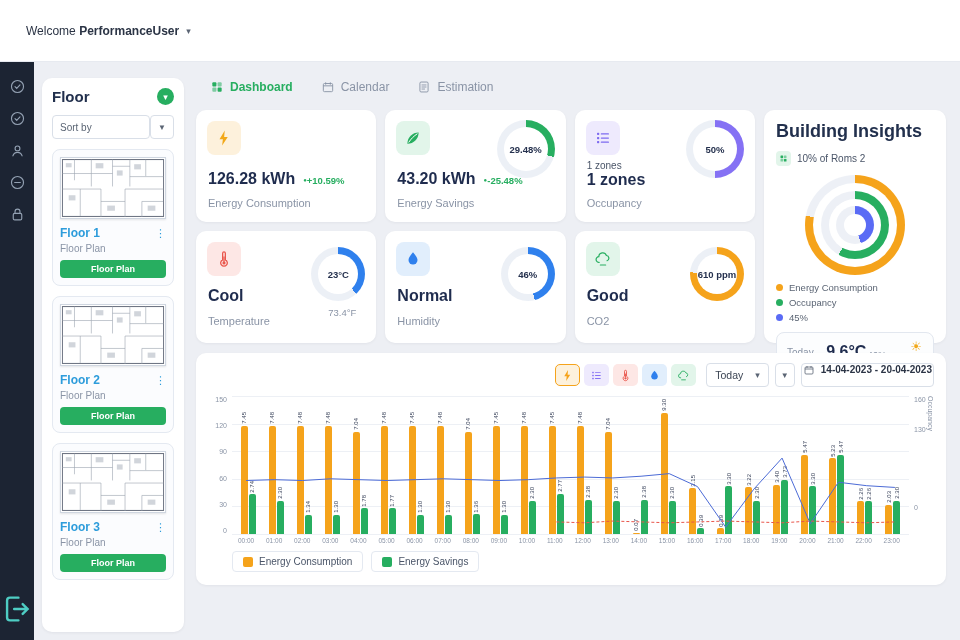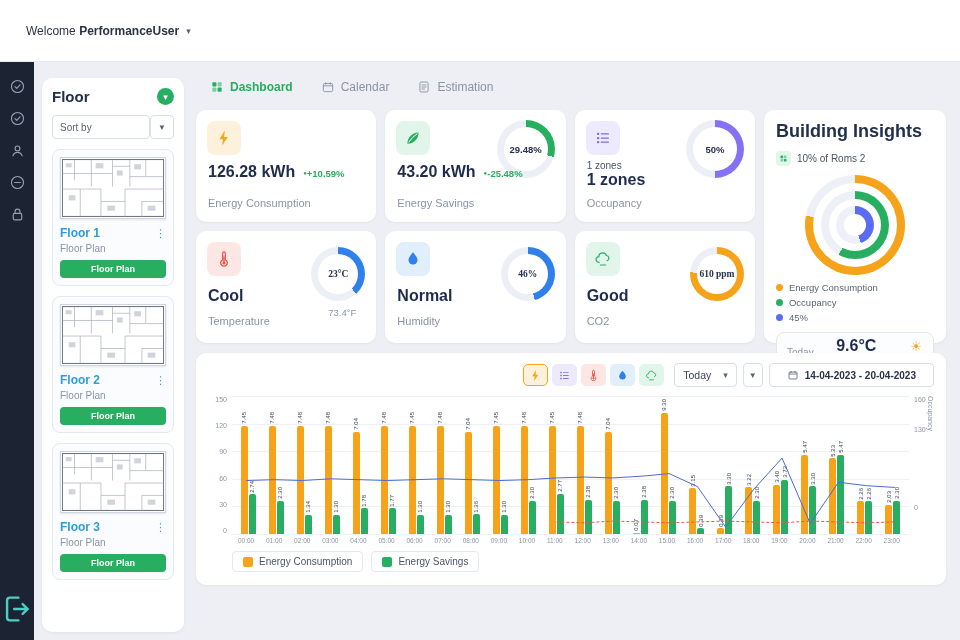--- a/index.html
+++ b/index.html
@@ -64,28 +64,28 @@
   .ic-orange { background:#fdf1dc; color:#f2a818; }
   .ic-green  { background:#e2f5ea; color:#27AE60; }
   .ic-purple { background:#eeeafd; color:#7d6bf0; }
   .ic-red    { background:#fde7e5; color:#e9564c; }
   .ic-blue   { background:#e1eefc; color:#2f80ed; }
   .donut { position:absolute; right:11px; top:10px; width:58px; height:58px; border-radius:50%;
     background:conic-gradient(#ecf0f6 100%, #ecf0f6 0); }
   .donut::after { content:""; position:absolute; inset:7px; background:#fff; border-radius:50%; }
   .donut-text { position:absolute; inset:0; display:grid; place-items:center; font-size:9.5px;
     font-weight:bold; color:#25314e; z-index:1; }
-  .stat-val-row { position:absolute; left:12px; top:53px; display:flex; align-items:baseline; gap:8px; }
+  .stat-val-row { position:absolute; left:12px; top:60px; display:flex; align-items:baseline; gap:8px; }
   .stat-val { font-size:16px; font-weight:bold; color:#1f2c4e; }
   .stat-delta { font-size:9.5px; color:#27AE60; font-weight:bold; }
   .stat-delta::before { content:"\25CF "; font-size:6px; vertical-align:2px; }
   .stat-label { position:absolute; left:12px; top:87px; font-size:11px; color:#8a94a6; }
   .stat-val-col { position:absolute; left:12px; top:50px; display:flex; flex-direction:column; }
   .zone-small { font-size:10px; color:#4a5568; }
-  .stat2 .donut { width:54px; height:54px; top:16px;font-family:Liberation Serif, serif; }
+  .stat2 .donut { width:54px; height:54px; top:16px; }
   .stat-status { position:absolute; left:12px; top:56px; font-size:16px; font-weight:bold; color:#1f2c4e; }
   .stat2 .stat-label { top:84px; }
   .donut-sub { position:absolute; right:20px; top:76px; font-size:9.5px; color:#8a94a6; }
   
   .insights { grid-column:4; grid-row:1 / 3; padding:11px 12px; }
   .bi-title { font-size:18px; font-weight:bold; color:#22304d; }
   .bi-sub { display:flex; align-items:center; gap:6px; margin-top:9px; font-size:10px; color:#4a5568; }
   .bi-ic { width:15px; height:15px; border-radius:4px; background:#e2f5ea; color:#27AE60;
     display:grid; place-items:center; }
   .bi-ic svg { width:9px; height:9px; display:block; }
@@ -94,38 +94,38 @@
   .ring-in { background:#fff; border-radius:50%; display:grid; place-items:center; }
   .r1 { width:100px; height:100px; } .i1 { width:84px; height:84px; }
   .r2 { width:68px;  height:68px;  } .i2 { width:52px; height:52px; }
   .r3 { width:38px;  height:38px;  } .i3 { width:22px; height:22px; }
   .bi-legend { display:flex; flex-direction:column; gap:4px; margin-top:2px; }
   .bi-leg-row { display:flex; align-items:center; gap:6px; font-size:9.5px; color:#5b6574; }
   .bi-dot { width:7px; height:7px; border-radius:50%; }
   .bi-today { margin-top:9px; border:1px solid #e2e7ef; border-radius:8px; height:40px; display:flex;
     align-items:center; justify-content:space-between; padding:0 10px; background:#fcfdfe; }
   .bi-today-label { font-size:10px; color:#8a94a6; }
-  .bi-temp-col { display:flex; flex-direction:column; align-items:flex-end; gap:1px; }
+  .bi-temp-col { display:flex; flex-direction:row; align-items:flex-end; gap:1px; }
   .bi-temp { font-size:16px; font-weight:bold; color:#1f2c4e; line-height:1; }
   .bi-hum { font-size:9.5px; color:#8a94a6; }
   .weather { position:relative; width:24px; height:20px; }
   .weather .sun { position:absolute; right:1px; top:-3px; color:#f2a818; font-size:13px; }
   .weather .cloud { position:absolute; left:0; bottom:-2px; color:#8fb8e8; font-size:15px; }
   
   .chart-card { margin-top:10px; padding:10px 12px 9px; height:232px; }
   .chart-toolbar { display:flex; justify-content:flex-end; align-items:center; gap:6px; }
   .toggle { width:25px; height:22px; border-radius:5px; display:grid; place-items:center; cursor:pointer;
     border:1px solid transparent; padding:0; }
   .toggle svg { width:13px; height:13px; display:block; }
   .range-select { height:24px; border:1px solid #d9dfe8; border-radius:4px; background:#fff; display:flex;
     align-items:center; gap:12px; padding:0 8px; font-size:10.5px; color:#3c4554; cursor:pointer; margin-left:4px; }
   .mini-drop { width:20px; height:24px; border:1px solid #d9dfe8; border-radius:4px; background:#fff;
     color:#5b6574; font-size:8px; display:grid; place-items:center; cursor:pointer; padding:0; }
   .date-box { height:24px; border:1px solid #d9dfe8; border-radius:4px; background:#fff; display:flex;
-    align-items:center; gap:6px; padding:0 17px; font-size:10px; font-weight:bold; color:#2b3445; cursor:pointer; }
+    gap:6px; padding:0 1px; font-size:10px; font-weight:bold; color:#2b3445; cursor:pointer; }
   .date-box .cal { width:12px; height:12px; color:#5b6574; }
   .date-box .cal svg { width:100%; height:100%; display:block; }
   .chart-area { display:flex; margin-top:9px; }
   .y-axis { display:flex; flex-direction:column; justify-content:space-between; height:138px;
     font-size:7px; color:#8a94a6; }
   .y-axis.left { width:24px; align-items:flex-end; padding-right:5px; }
   .y-axis.right { width:18px; align-items:flex-start; padding-left:5px; }
   .rot-label { writing-mode:vertical-rl; font-size:7px; color:#8a94a6; height:138px; display:flex;
     align-items:center; }
   .plot { flex:1; height:138px; position:relative; }

